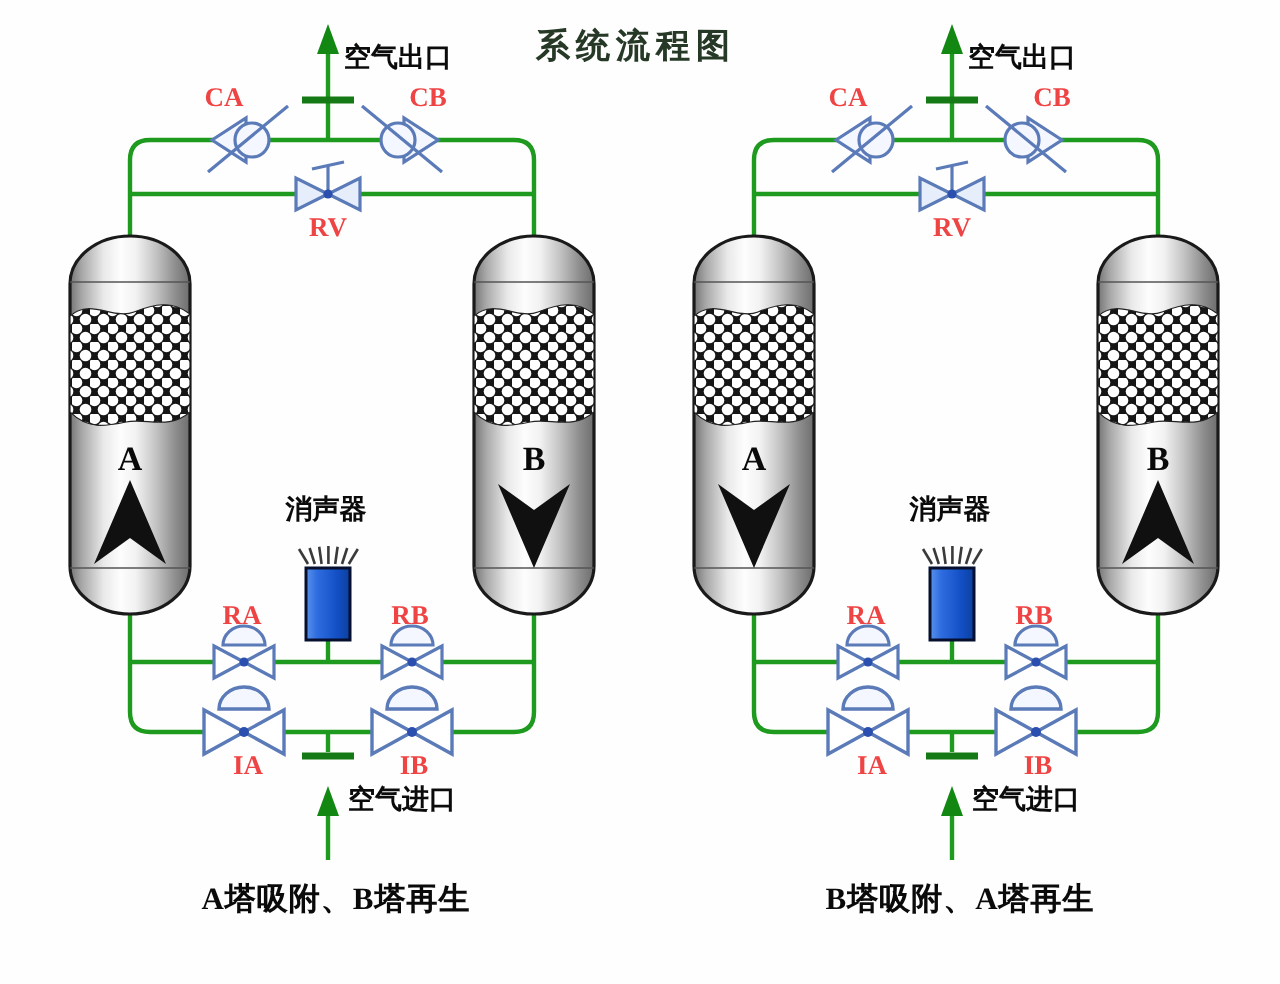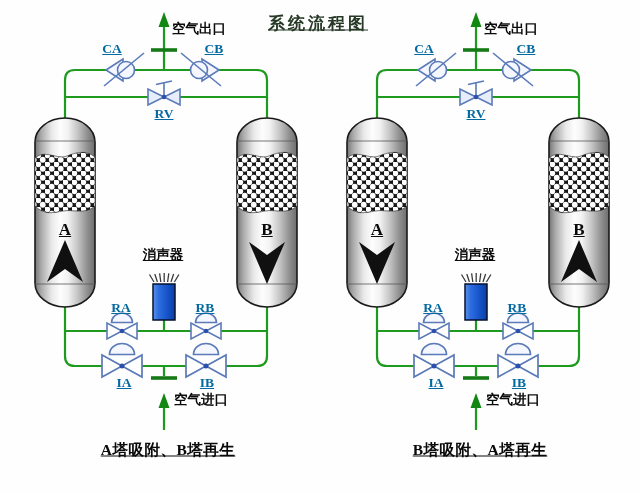--- a/index.html
+++ b/index.html
@@ -2,24 +2,24 @@
 <html><head>
 <meta charset="utf-8">
 <style>
   html,body{margin:0;padding:0;background:#fff;}
   #stage{
     position:relative;width:640px;height:492px;background:#fefefe;
     font-family:"Liberation Sans",sans-serif;overflow:hidden;
   }
   #diagram-svg{position:absolute;left:0;top:0;}
   .system{position:absolute;top:0;width:320px;height:412px;}
-  .lblc{position:absolute;transform:translate(-50%,-50%);white-space:nowrap;text-decoration:underline;}
+  .lblc{position:absolute;transform:translate(-50%,-50%);white-space:nowrap;}
   .lbll{position:absolute;white-space:nowrap;}
   .cjk{font-weight:700;font-size:13.5px;color:#0b0b0b;font-family:"Liberation Sans",sans-serif;}
-  .valve-lbl{font-family:"Liberation Serif",serif;font-weight:600;font-size:13.5px;color:#0369a1;}
+  .valve-lbl{font-family:"Liberation Serif",serif;font-weight:600;font-size:13.5px;color:#ef4444;}
   .tower-letter{font-family:"Liberation Serif",serif;font-weight:700;font-size:17px;color:#0a0a0a;}
   .caption{font-family:"Liberation Serif",serif;font-weight:700;font-size:15.5px;color:#0a0a0a;letter-spacing:.5px;text-align:right;}
   .title{font-weight:700;font-size:17px;color:#263826;letter-spacing:3px;}
 </style>
 </head>
 <body>
 
 <div id="stage">
 
   <svg id="diagram-svg" width="640" height="492" viewBox="0 0 640 492">

